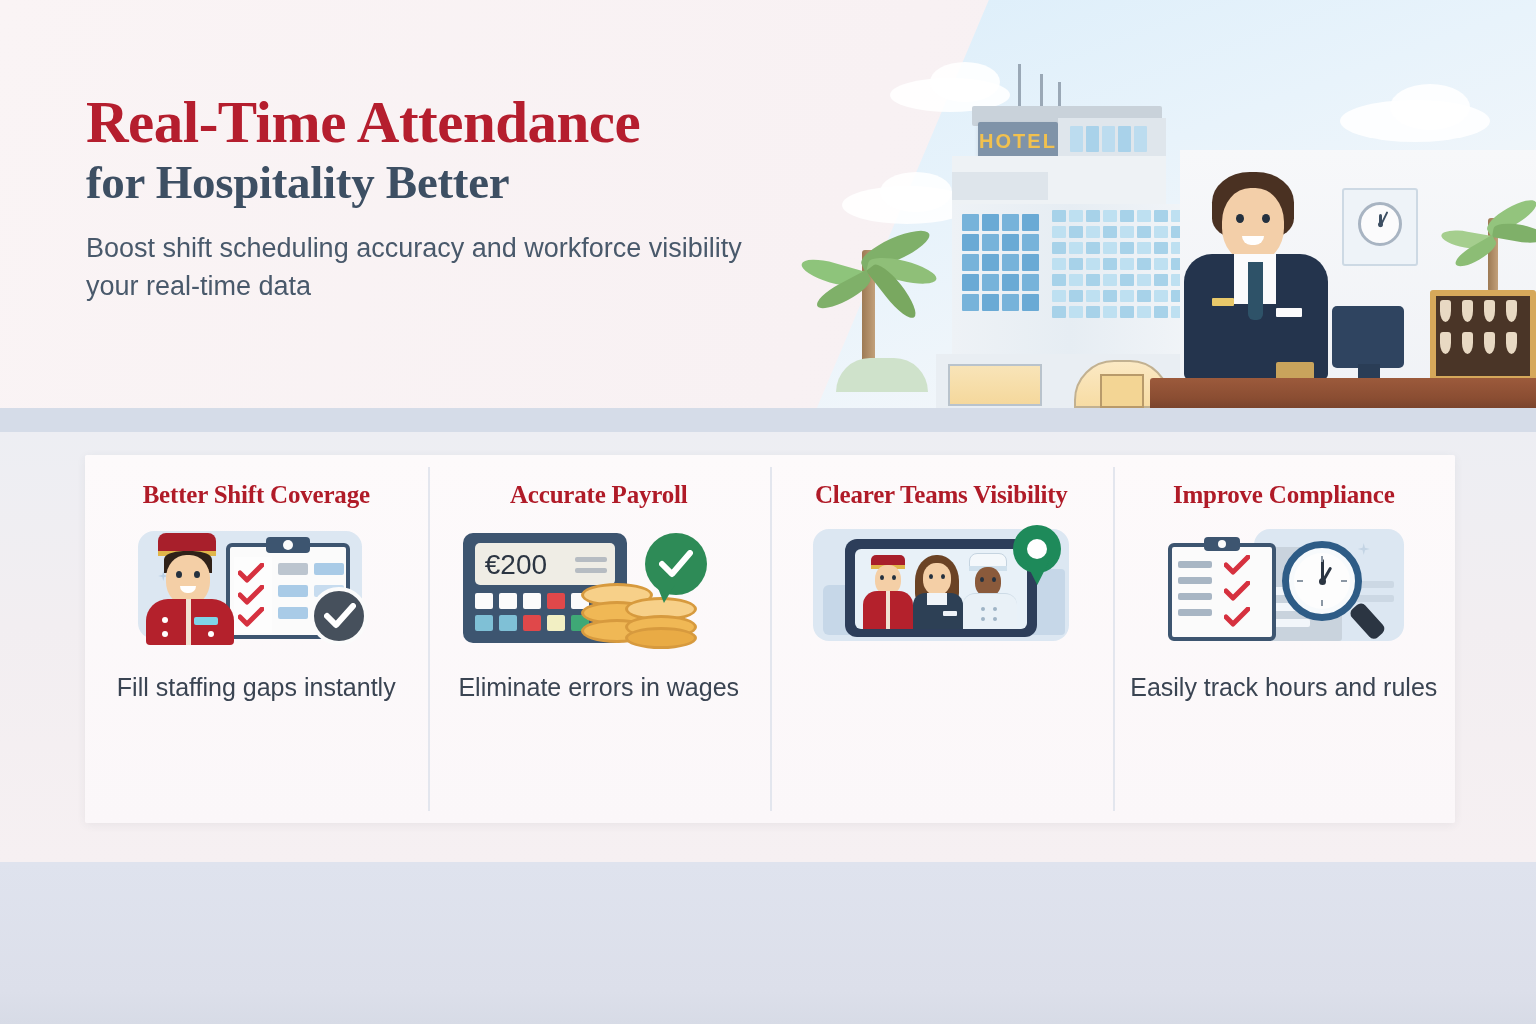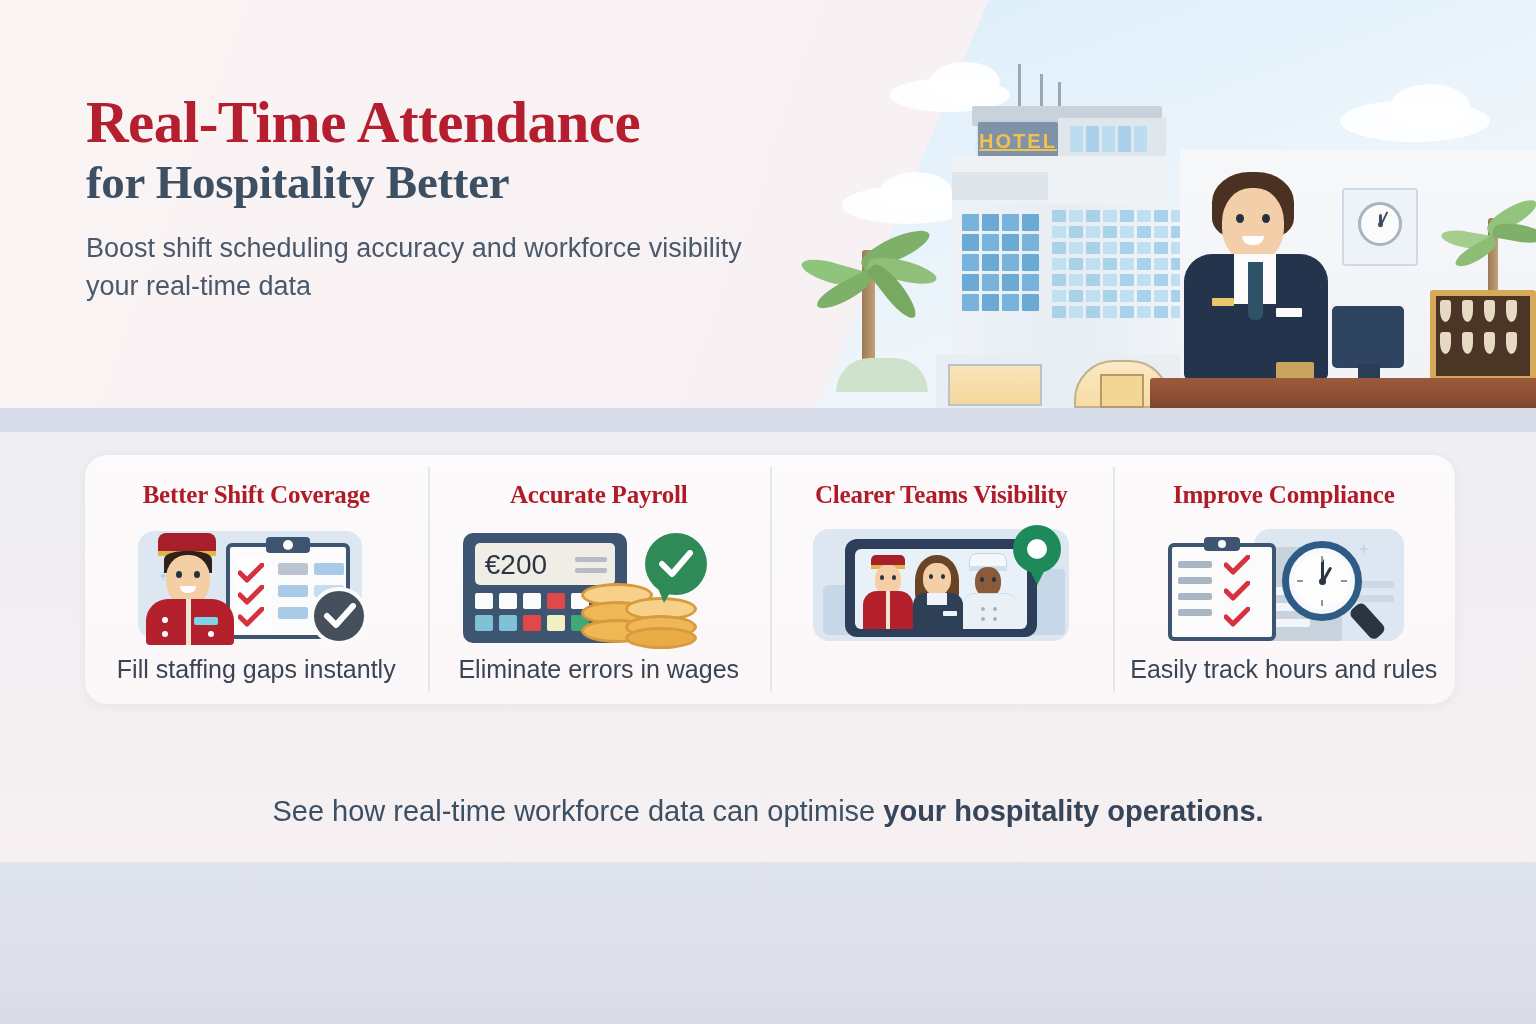--- a/index.html
+++ b/index.html
@@ -73,23 +73,23 @@
     position:absolute; left:0; top:408px; width:1536px; height:24px;
     background:#d5dce8;
   }
 
   
   .mid {
     position:absolute; left:0; top:432px; width:1536px; height:430px;
     background:linear-gradient(180deg,#edeef3 0%,#f2eef1 45%,#f6f0f2 100%);
   }
   .cards-panel {
-    position:absolute; left:85px; top:455px; width:1370px; height:249px;
+    position:absolute; left:85px; top:455px; width:1370px; height:368px;
     background:linear-gradient(180deg,#fdfafb 0%,#fbf7f9 100%);
-    border-radius:22px;
+    border-radius:2px;
     box-shadow:0 2px 10px rgba(60,70,90,.07);
     display:flex;
   }
   .card {
     flex:1; position:relative; padding:26px 14px 18px;
     display:flex; flex-direction:column; align-items:center;
   }
   .card + .card::before {
     content:""; position:absolute; left:0; top:12px; bottom:12px;
     width:2px; background:#e3e6ee;
@@ -162,21 +162,21 @@
     <div class="sq" style="left:836px;top:358px;width:92px;height:34px;background:#cfe2cb;border-radius:40px 40px 0 0;"></div>
 
     <div class="bldg" style="left:900px;top:64px;width:340px;height:330px;">
 
       <div class="sq" style="left:118px;top:0px;width:3px;height:42px;background:#9aa8b6;"></div>
       <div class="sq" style="left:140px;top:10px;width:3px;height:32px;background:#9aa8b6;"></div>
       <div class="sq" style="left:158px;top:18px;width:3px;height:26px;background:#9aa8b6;"></div>
 
       <div class="sq" style="left:72px;top:42px;width:190px;height:20px;background:#c9d2da;border-radius:2px;"></div>
 
-      <div class="sign" style="left:78px;top:58px;width:80px;height:38px;text-decoration:underline;">
+      <div class="sign" style="left:78px;top:58px;width:80px;height:38px;">
         <span>HOTEL</span>
       </div>
       <div class="sq" style="left:158px;top:54px;width:108px;height:44px;background:#dfe6ec;"></div>
       <div class="win-grid" style="left:170px;top:62px;grid-template-columns:repeat(5,13px);grid-auto-rows:26px;">
         <div class="win" style="background:#bcdcef;"></div>
         <div class="win" style="background:#a9d2ea;"></div>
         <div class="win" style="background:#bcdcef;"></div>
         <div class="win" style="background:#a9d2ea;"></div>
         <div class="win" style="background:#bcdcef;"></div>
       </div>
@@ -501,18 +501,15 @@
         <div class="sq" style="left:187px;top:31px;width:2px;height:6px;background:#8b97a4;"></div>
         <div class="sq" style="left:187px;top:75px;width:2px;height:6px;background:#8b97a4;"></div>
         <div class="sq" style="left:163px;top:55px;width:6px;height:2px;background:#8b97a4;"></div>
         <div class="sq" style="left:207px;top:55px;width:6px;height:2px;background:#8b97a4;"></div>
         <div class="sq" style="left:214px;top:88px;width:18px;height:38px;background:#2b3542;border-radius:6px;transform:rotate(-42deg);transform-origin:top left;"></div>
       </div>
       <div class="card-text">Easily track hours and rules</div>
     </div>
   </div>
 
-  <div class="footer-line">
-    <span>See how real-time workforce data can optimise </span><span class="bold">your hospitality operations.</span>
-  </div>
 
   <div class="band-bottom"></div>
 </div>
 
 </body></html>

